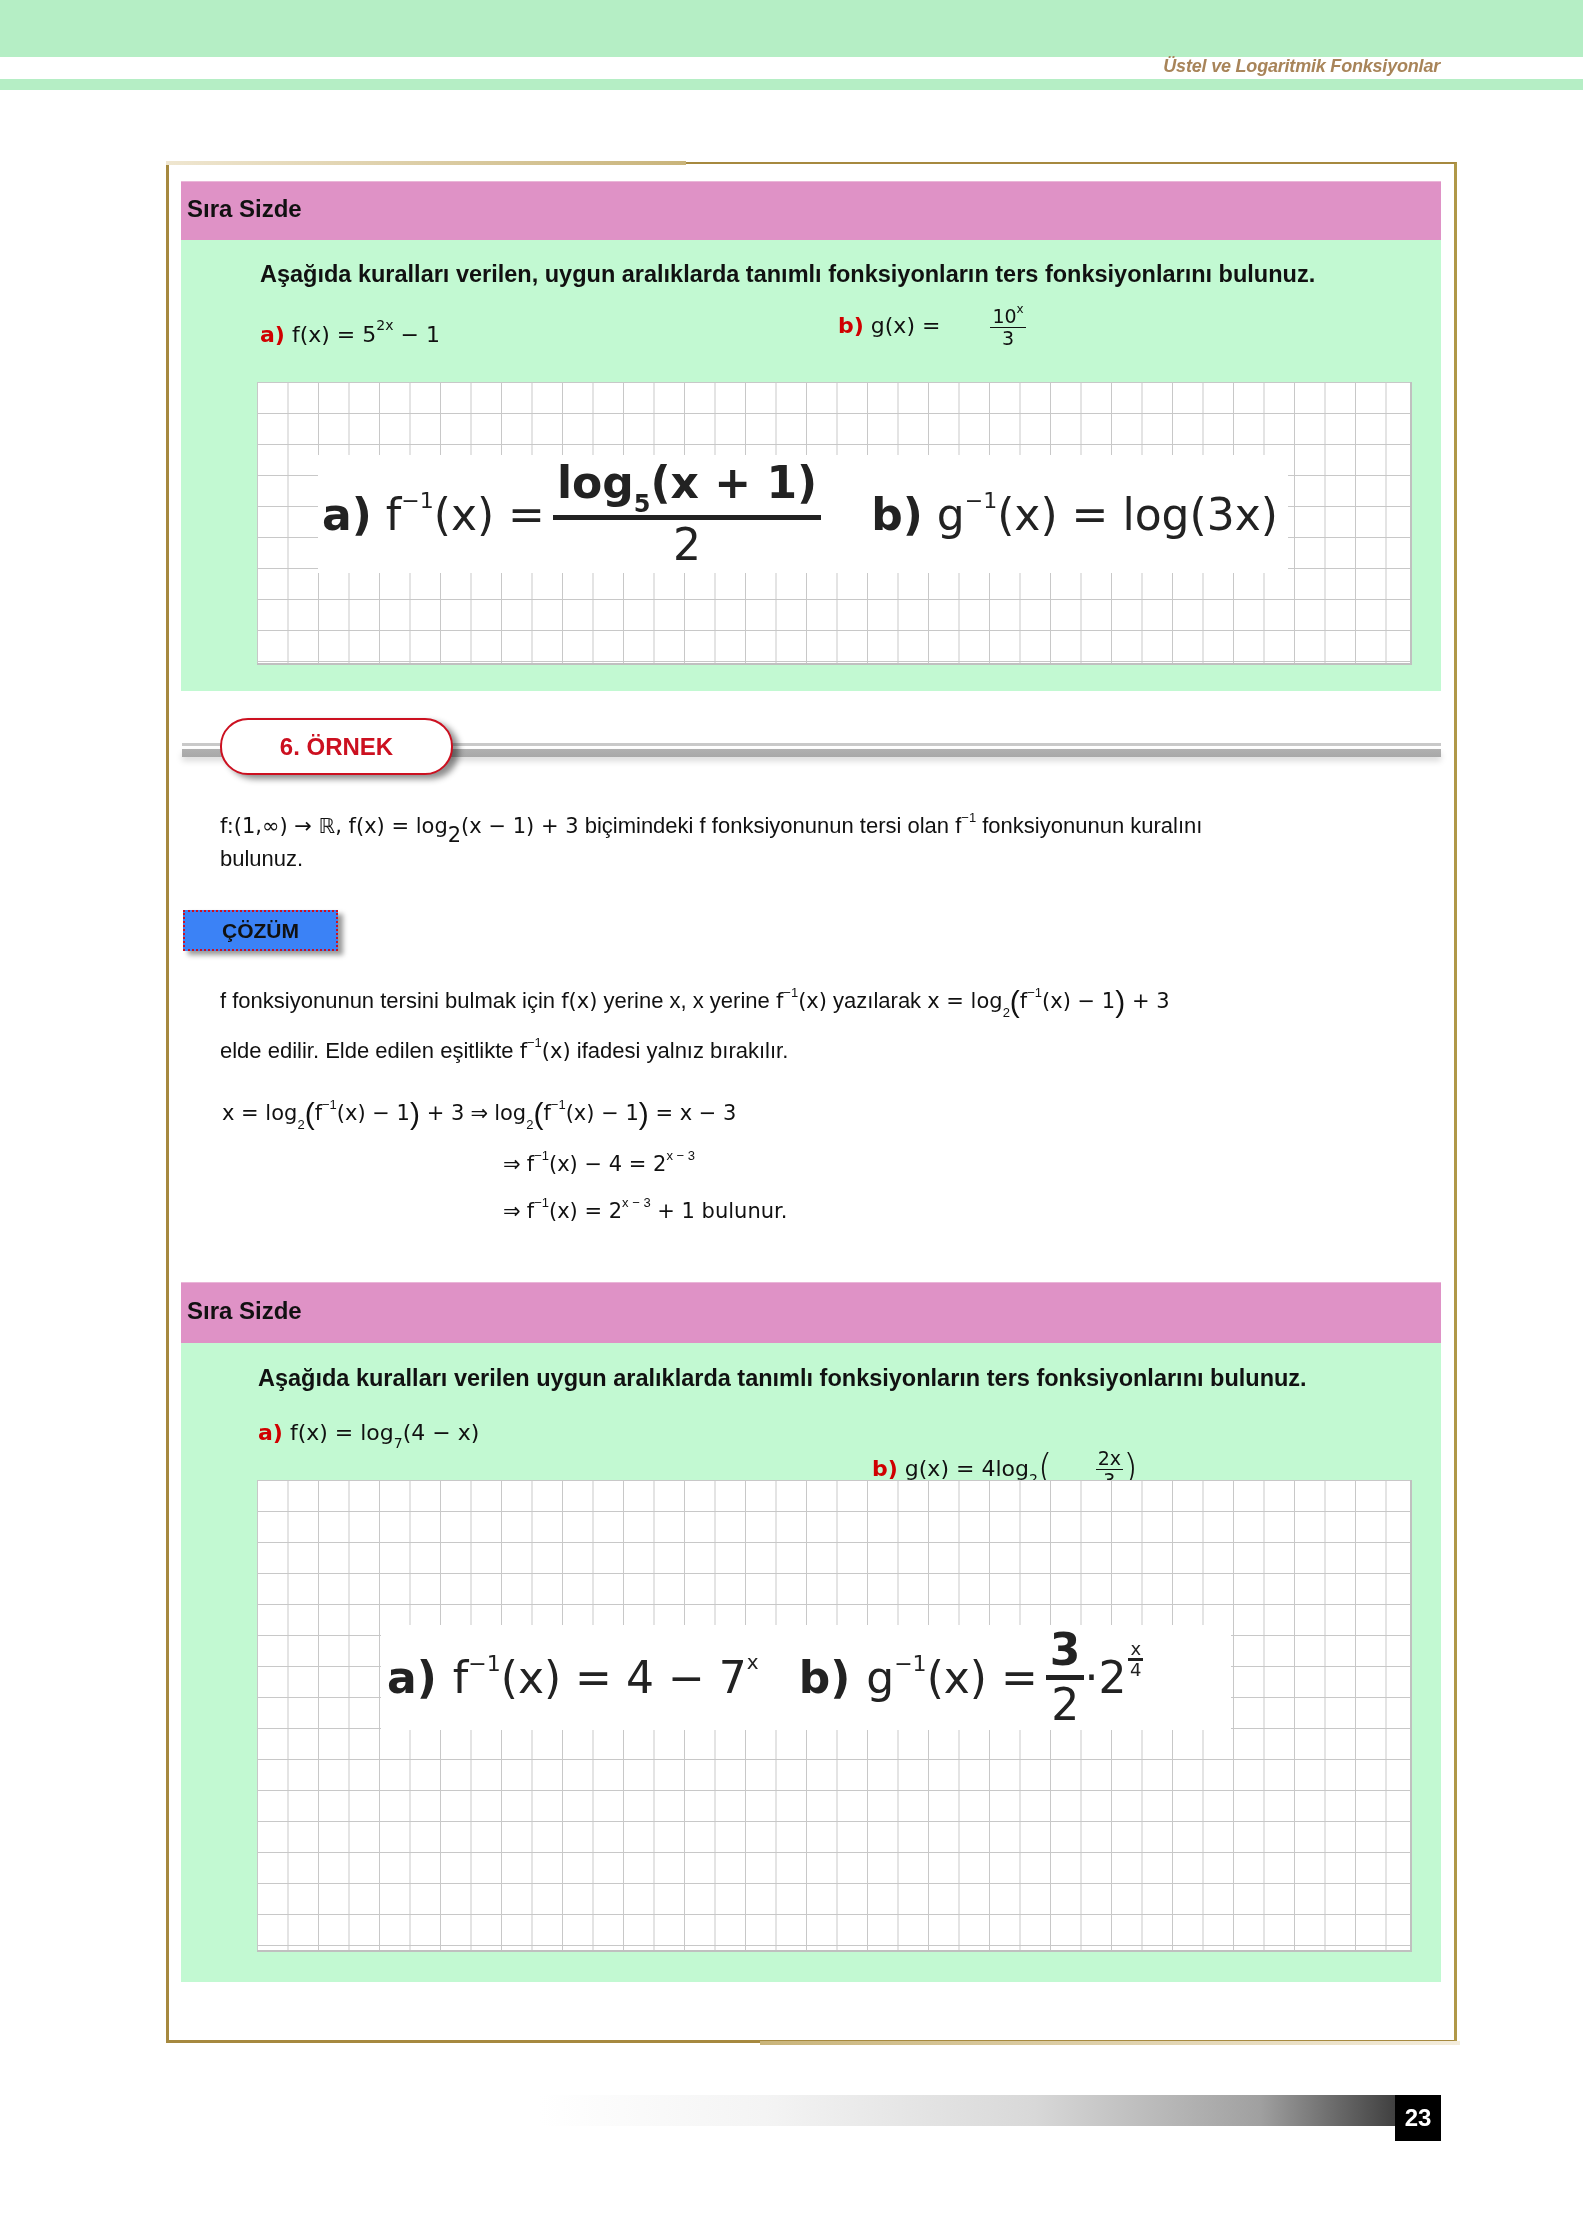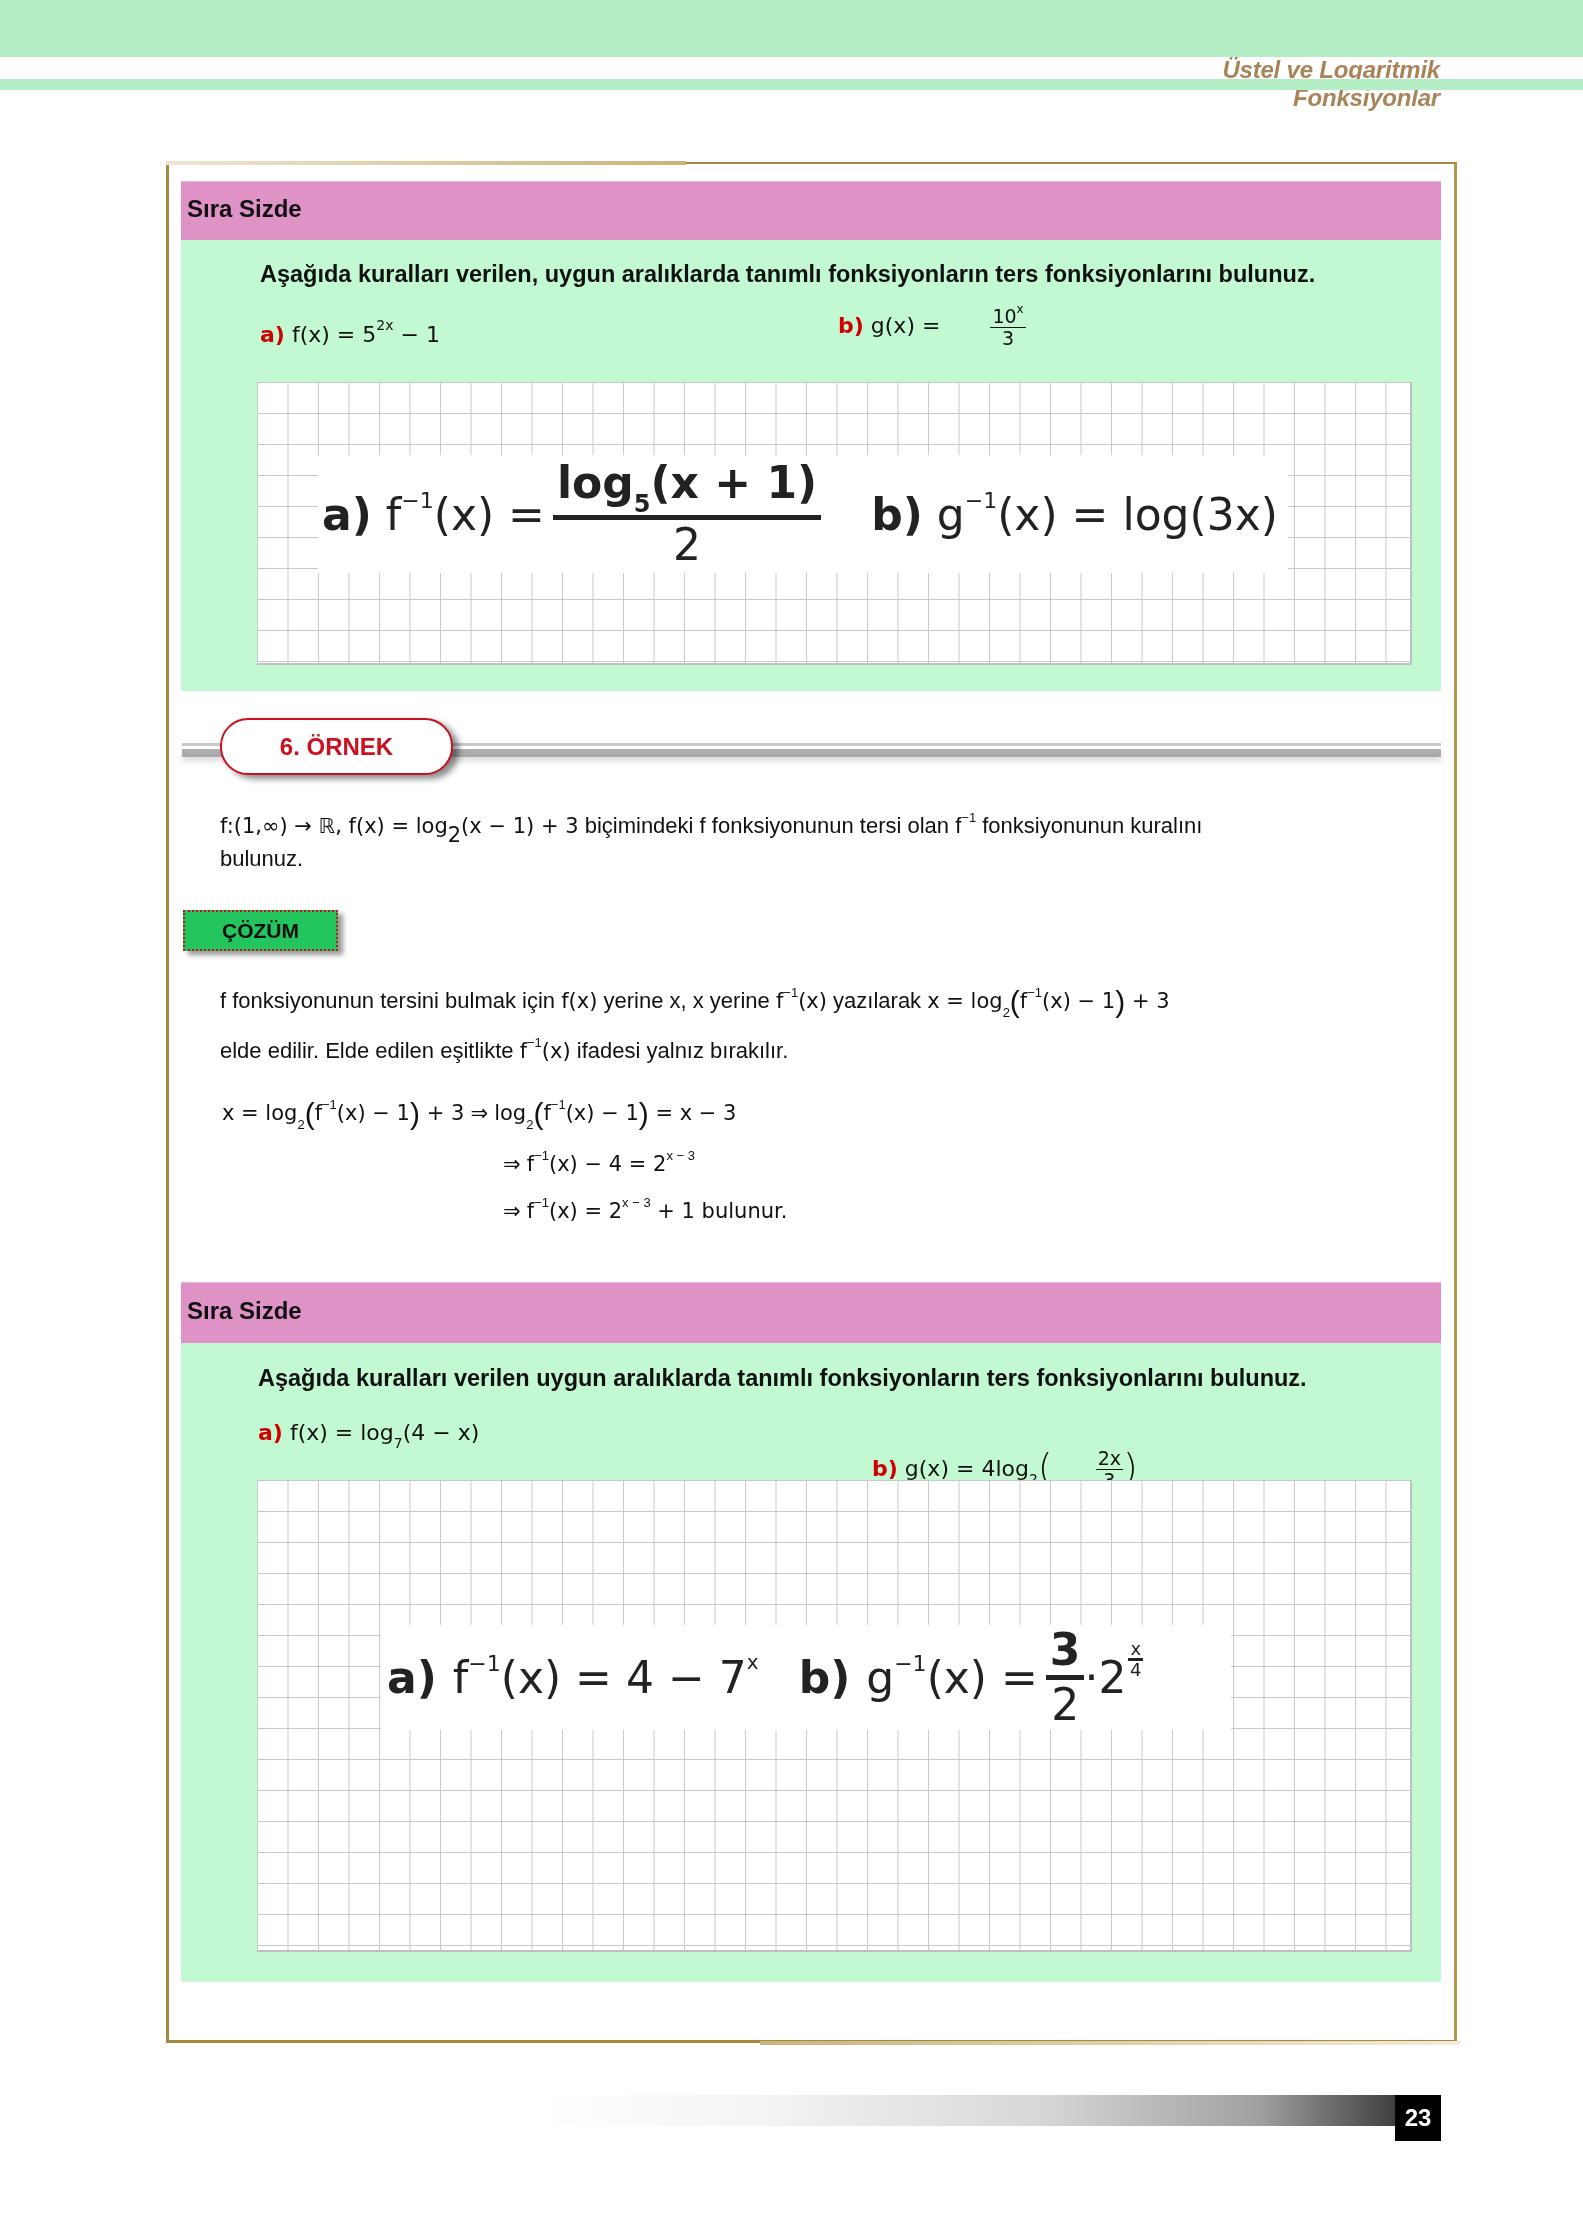--- a/index.html
+++ b/index.html
@@ -4,21 +4,21 @@
 <style>
   * { box-sizing: border-box; margin: 0; padding: 0; }
   html, body { width: 1583px; height: 2213px; background: #ffffff; overflow: hidden; }
   body { position: relative; font-family: "Liberation Sans", "DejaVu Sans", sans-serif; color: #111; }
 
   .abs { position: absolute; }
 
   
   .hdr-band-top { left: 0; top: 0; width: 1583px; height: 57px; background: #b5eec5; }
   .hdr-band-bot { left: 0; top: 79px; width: 1583px; height: 11px; background: #b5eec5; }
-  .hdr-title { left: 1100px; top: 56px; width: 340px; text-align: right; font-size: 24px; font-style: italic; font-weight: bold; color: #a88459; letter-spacing: -0.2px; }
+  .hdr-title { left: 1100px; top: 56px; width: 340px; text-align: right; font-size: 18px; font-style: italic; font-weight: bold; color: #a88459; letter-spacing: -0.2px; }
 
   
   .frame { left: 166px; top: 162px; width: 1291px; height: 1881px;
            border-top: 2px solid #a6893f; border-right: 3px solid #b09848;
            border-bottom: 3px solid #a6893f; border-left: 3px solid #a6893f; }
   .frame-top-fade { left: 166px; top: 161px; width: 520px; height: 4px;
            background: linear-gradient(to right, #efe6d0, #c9b47a); }
   .frame-bot-fade { left: 760px; top: 2041px; width: 700px; height: 4px;
            background: linear-gradient(to right, #c9b47a, #f3ecdc); }
 
@@ -66,21 +66,21 @@
                 background: #ffffff; box-shadow: 6px 4px 6px rgba(0,0,0,0.45); display: flex; align-items: center; justify-content: center; }
   .ornek-pill span { color: #cc1020; font-weight: bold; font-size: 24px; }
 
   .body-text { font-size: 22px; color: #111; white-space: nowrap; font-family: "Liberation Sans", sans-serif; }
   .body-text .m { font-family: "DejaVu Sans", sans-serif; font-size: 21px; }
   .body-text sup { font-size: 13px; position: relative; top: -3px; }
   .body-text sub { font-size: 13px; position: relative; top: 3px; }
   .bp { font-size: 30px; font-weight: 200; vertical-align: -4px; line-height: 0.8; }
 
   .cozum-box { left: 183px; top: 910px; width: 155px; height: 41px; border: 2px dotted #cc1020;
-               background: #22c55e; box-shadow: 5px 4px 5px rgba(0,0,0,0.4); display: flex; align-items: center; padding-left: 37px; }
+               background: #3b82f6; box-shadow: 5px 4px 5px rgba(0,0,0,0.4); display: flex; align-items: center; padding-left: 37px; }
   .cozum-box span { font-weight: bold; font-size: 21px; color: #111; }
 
   
   .footer-bar { left: 540px; top: 2095px; width: 900px; height: 31px;
                 background: linear-gradient(to right, #ffffff 0%, #f4f4f4 25%, #d8d8d8 55%, #a0a0a0 80%, #404040 95%, #000000 100%); }
   .footer-num { left: 1395px; top: 2095px; width: 46px; height: 46px; background: #000; color: #fff;
                 font-weight: bold; font-size: 24px; display: flex; align-items: center; justify-content: center; }
 </style>
 </head>
 <body>

